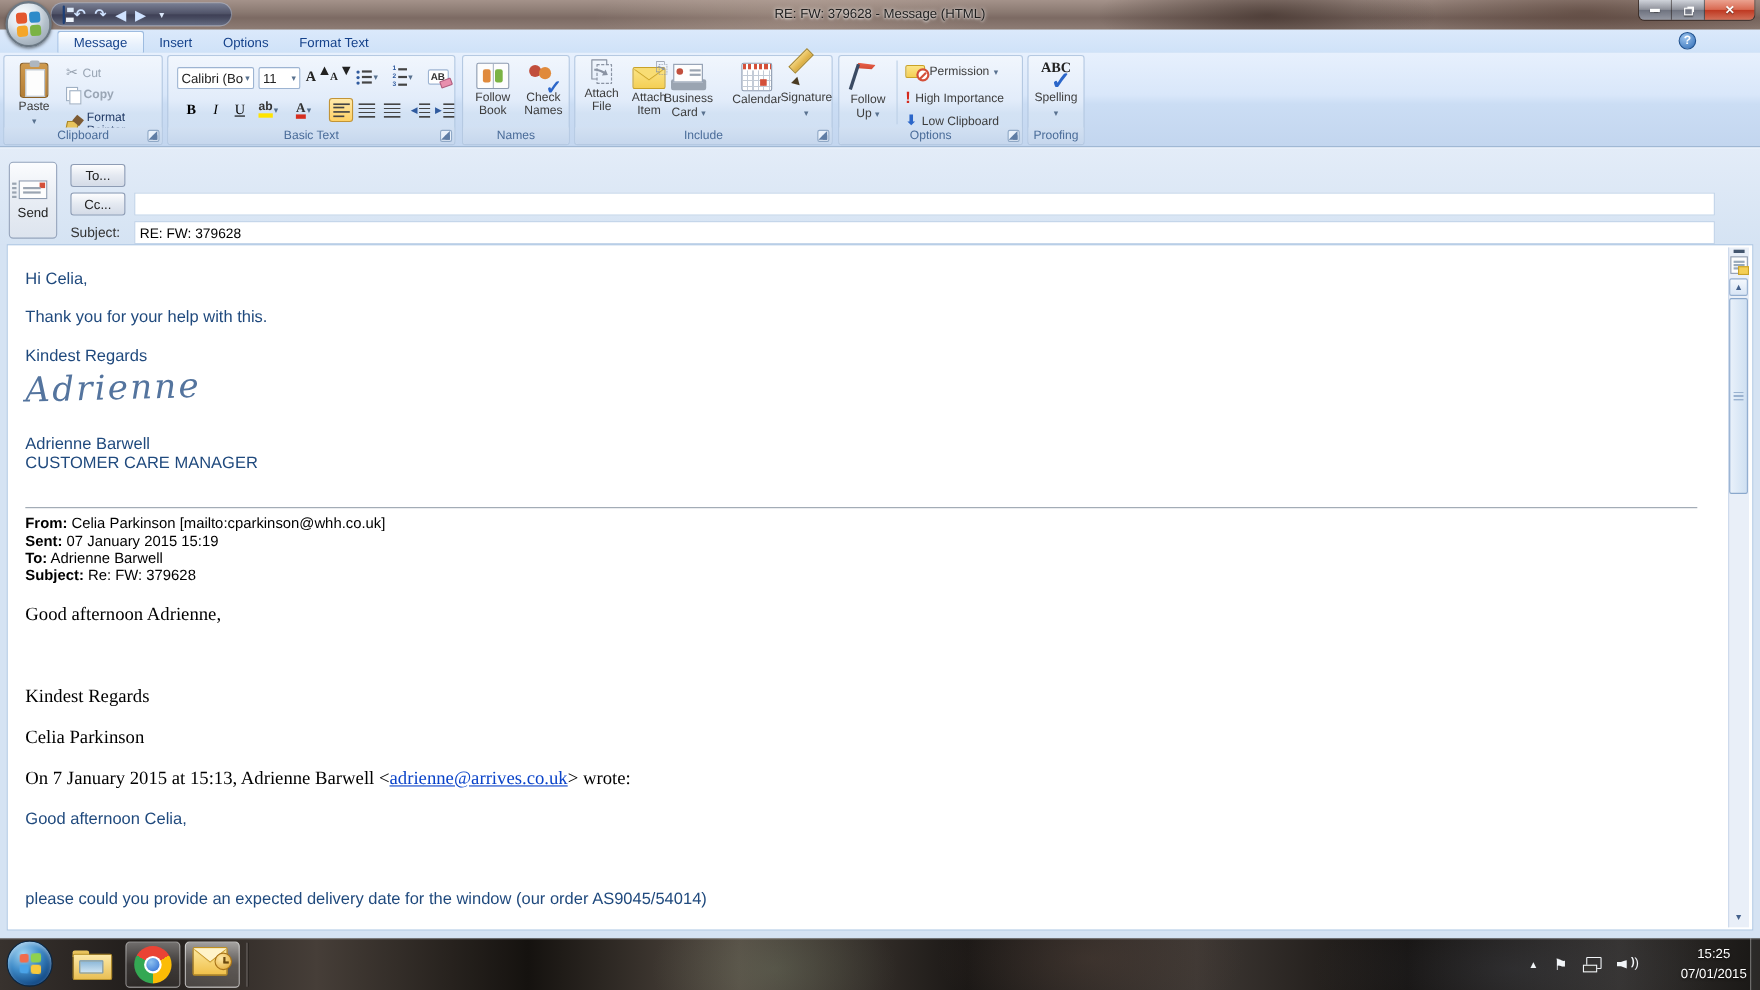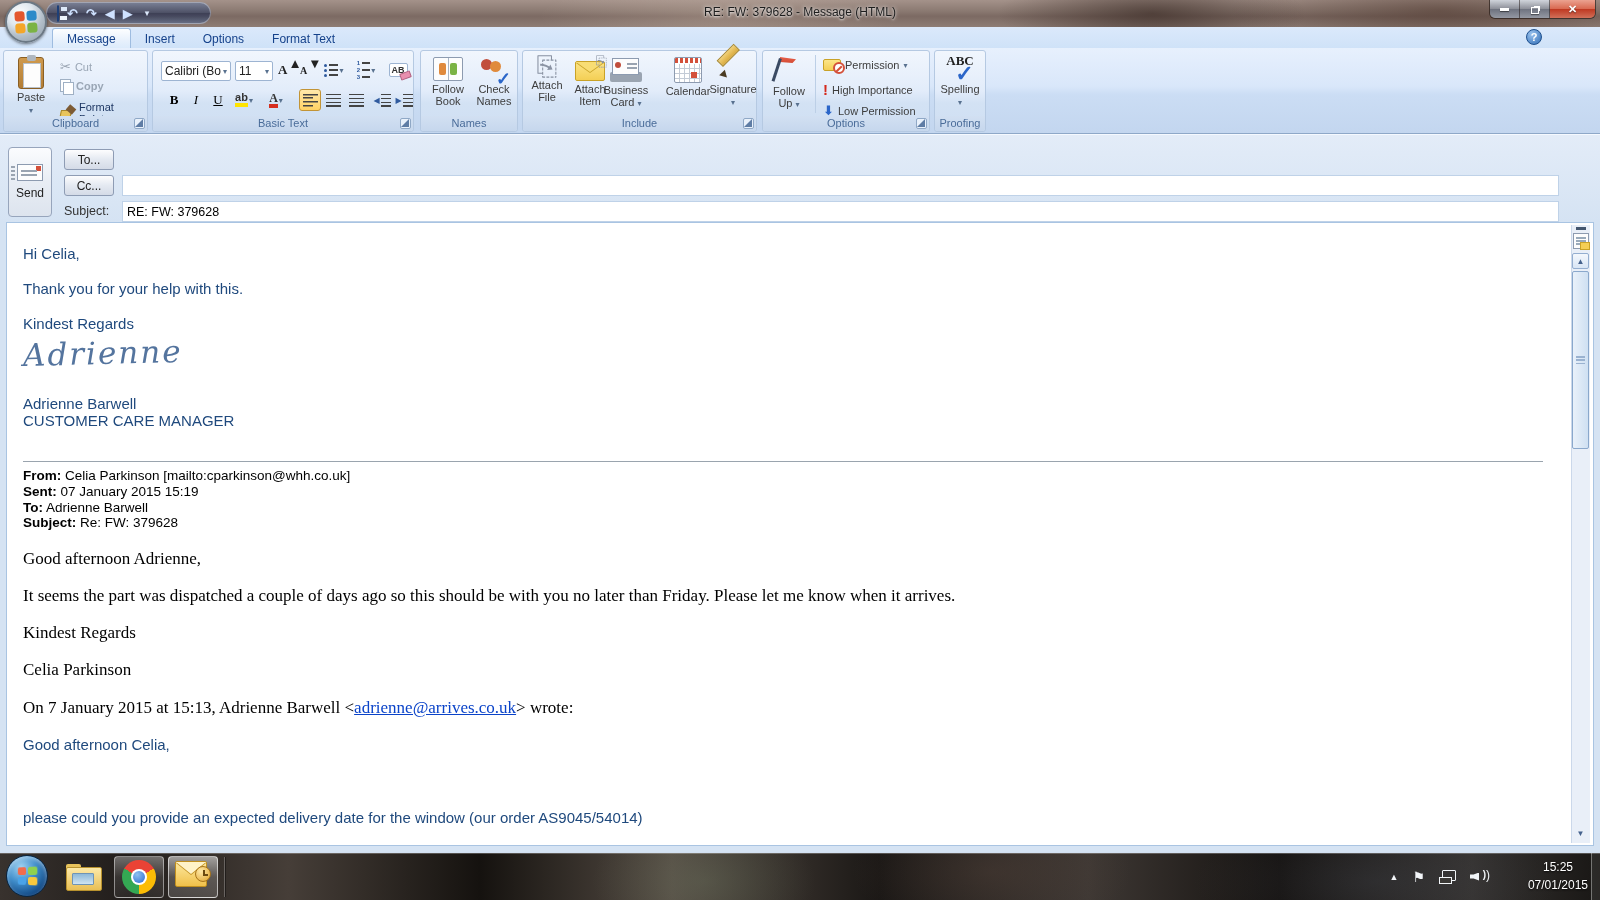--- a/index.html
+++ b/index.html
@@ -450,21 +450,21 @@
         <span class="ico-perm"></span>
         <span class="rtext">Permission</span>
           <span class="drop">▾</span>
       </div>
       <div class="smallrow" style="left:60px; top:30px;">
         <span class="ico-high">!</span>
         <span class="rtext">High Importance</span>
       </div>
       <div class="smallrow" style="left:60px; top:52px;">
         <span class="ico-low">⬇</span>
-        <span class="rtext">Low Permission</span>
+        <span class="rtext">Low Clipboard</span>
       </div>
       <div class="rgroup-label">Options</div>
       <div class="launcher"></div>
     </div>
 
     <div class="rgroup" style="left:934px; width:52px;">
       <div class="bigbtn" style="left:2px; top:0px; width:46px;">
         <span style="display:flex; flex-direction:column; align-items:flex-end;">
           <span class="ico-abc">ABC</span>
           <span class="ico-spellcheck">✓</span>
@@ -508,21 +508,20 @@
       <div class="t hdr-sans" style="top:245px;">
         <b>From:</b> <span>Celia Parkinson [mailto:cparkinson@whh.co.uk]</span></div>
       <div class="t hdr-sans" style="top:261px;">
         <b>Sent:</b> <span>07 January 2015 15:19</span></div>
       <div class="t hdr-sans" style="top:277px;">
         <b>To:</b> <span>Adrienne Barwell</span></div>
       <div class="t hdr-sans" style="top:292px;">
         <b>Subject:</b> <span>Re: FW: 379628</span></div>
 
       <div class="t serif" style="top:326px;">Good afternoon Adrienne,</div>
-      <div class="t serif" style="top:363px;">It seems the part was dispatched a couple of days ago so this should be with you no later than Friday. Please let me know when it arrives.</div>
       <div class="t serif" style="top:400px;">Kindest Regards</div>
       <div class="t serif" style="top:437px;">Celia Parkinson</div>
       <div class="t serif" style="top:475px;">
         <span>On 7 January 2015 at 15:13, Adrienne Barwell &lt;</span><a class="linkblue">adrienne@arrives.co.uk</a><span>&gt; wrote:</span>
       </div>
       <div class="t blue-sans" style="top:513px;">Good afternoon Celia,</div>
       <div class="t blue-sans" style="top:586px;">please could you provide an expected delivery date for the window (our order AS9045/54014)</div>
 
       <div class="scrollcol">
         <div class="split-handle"></div>

